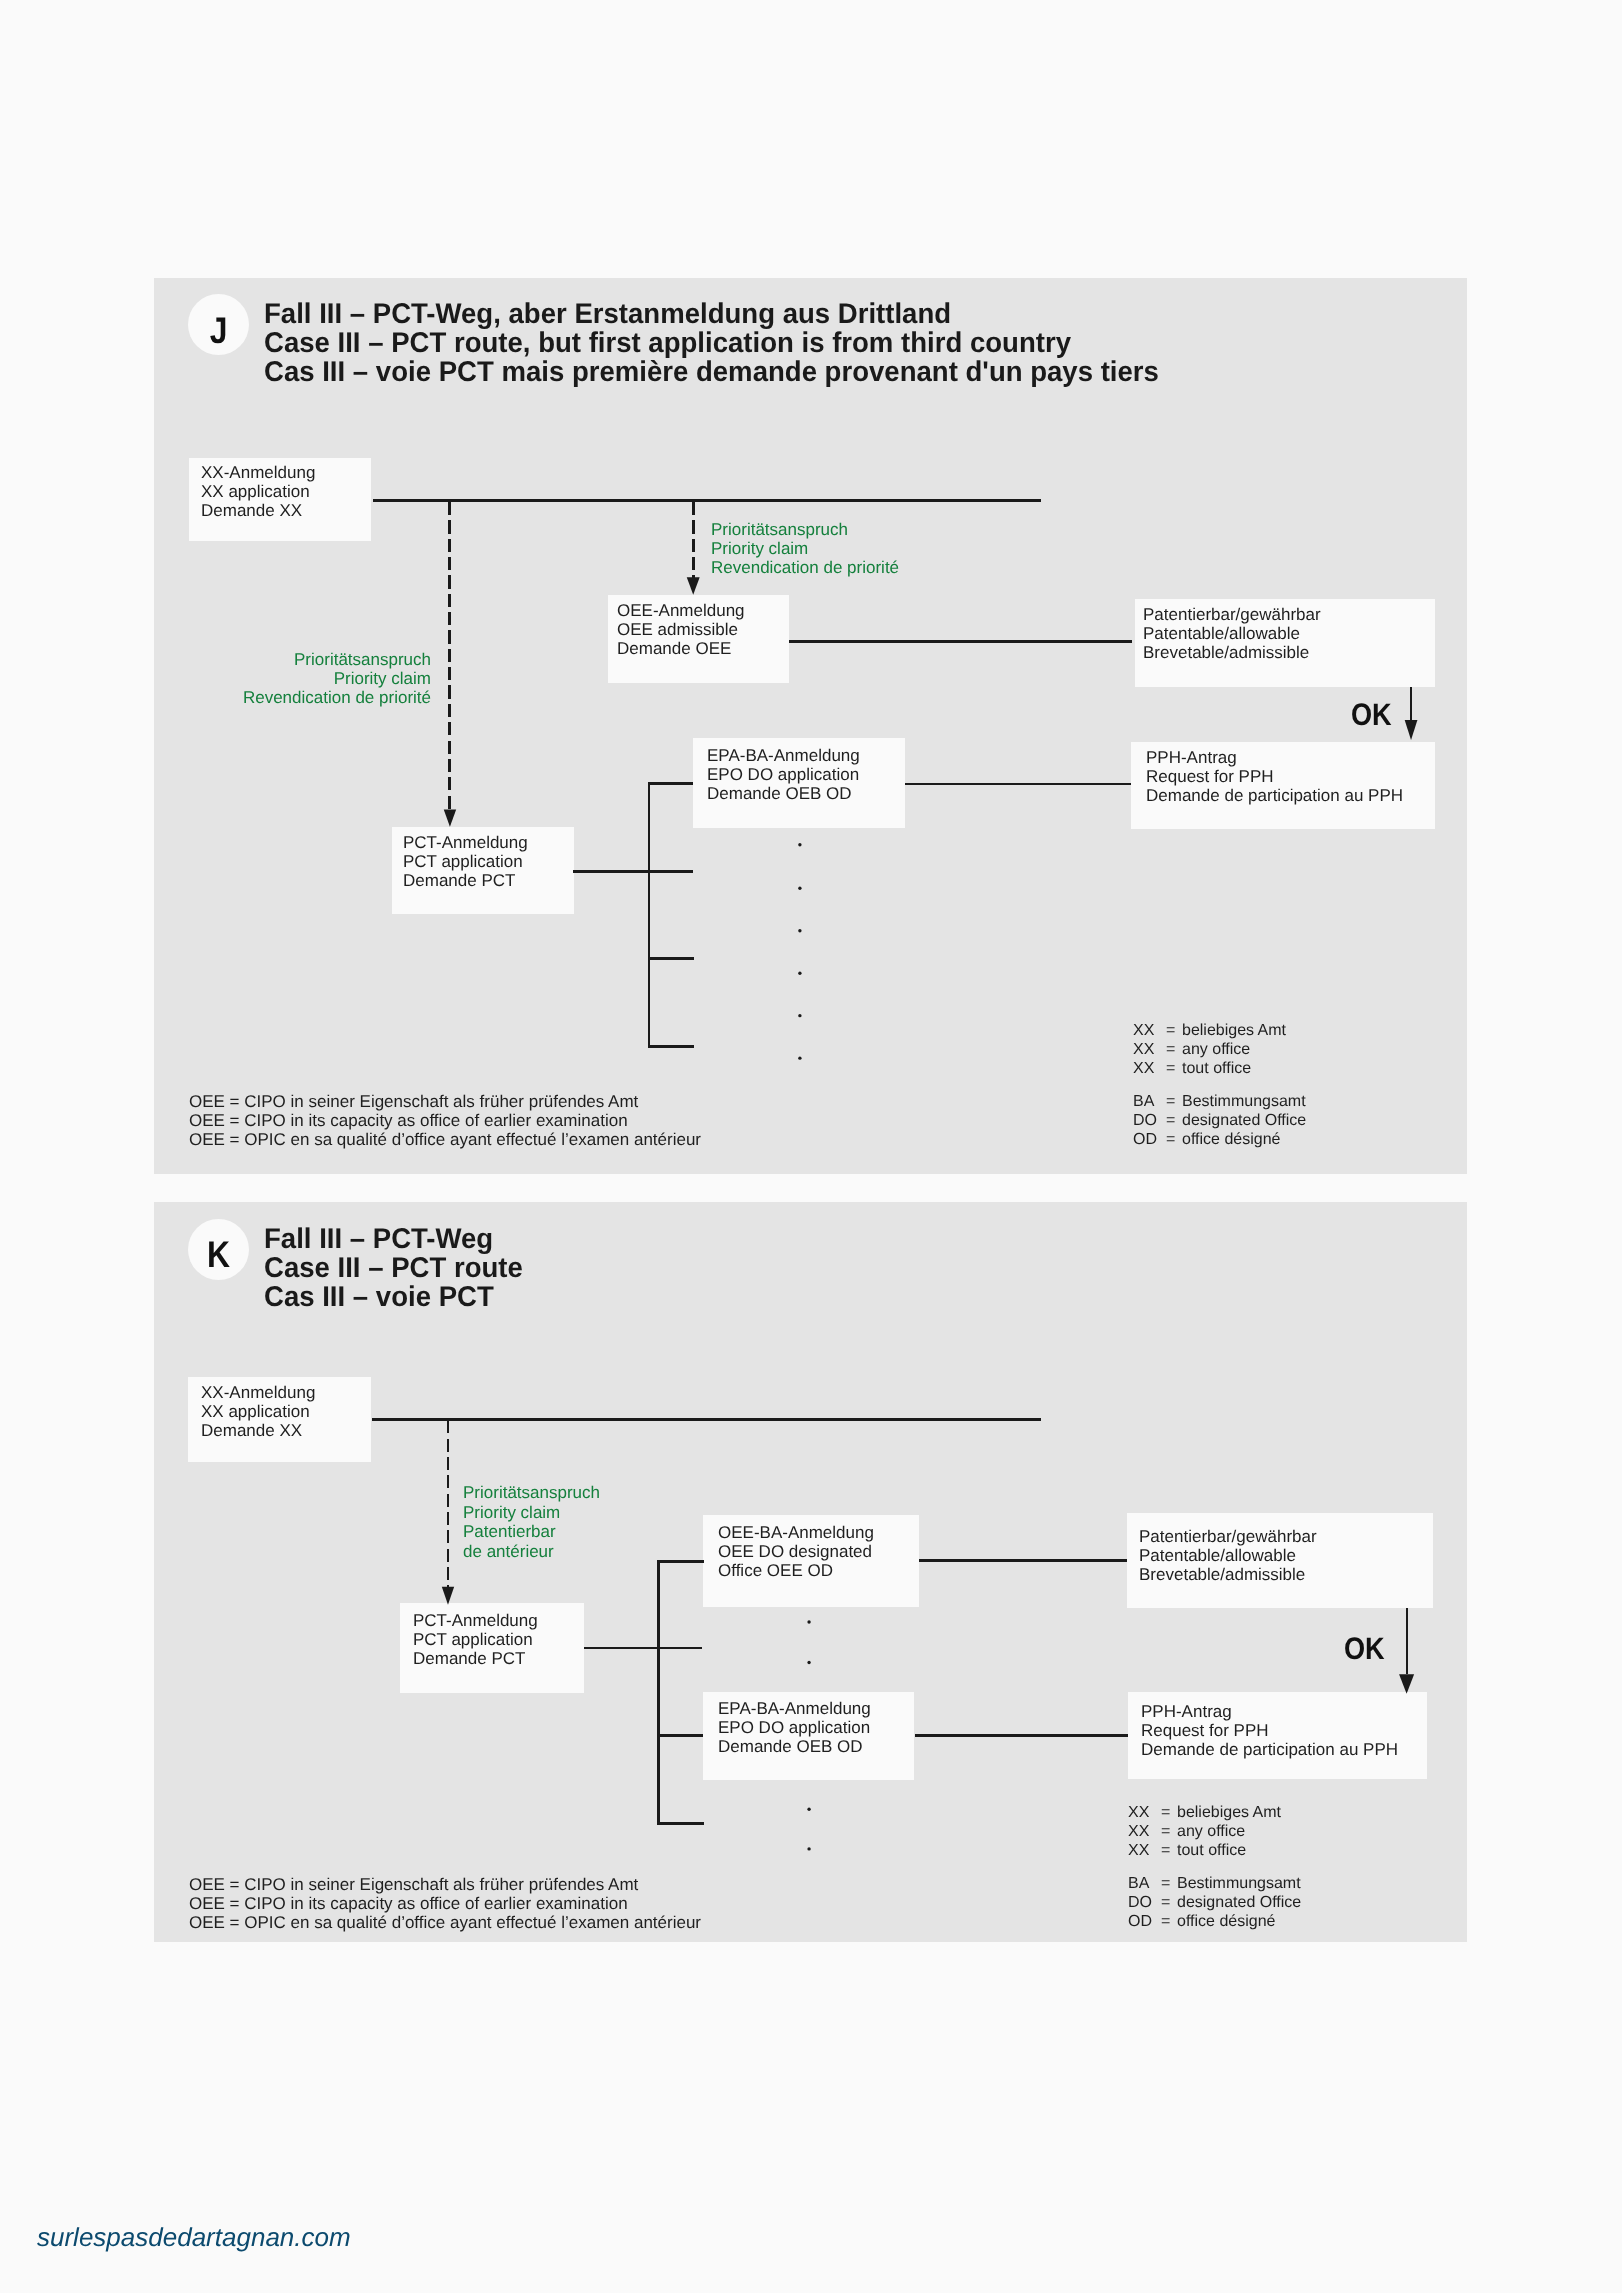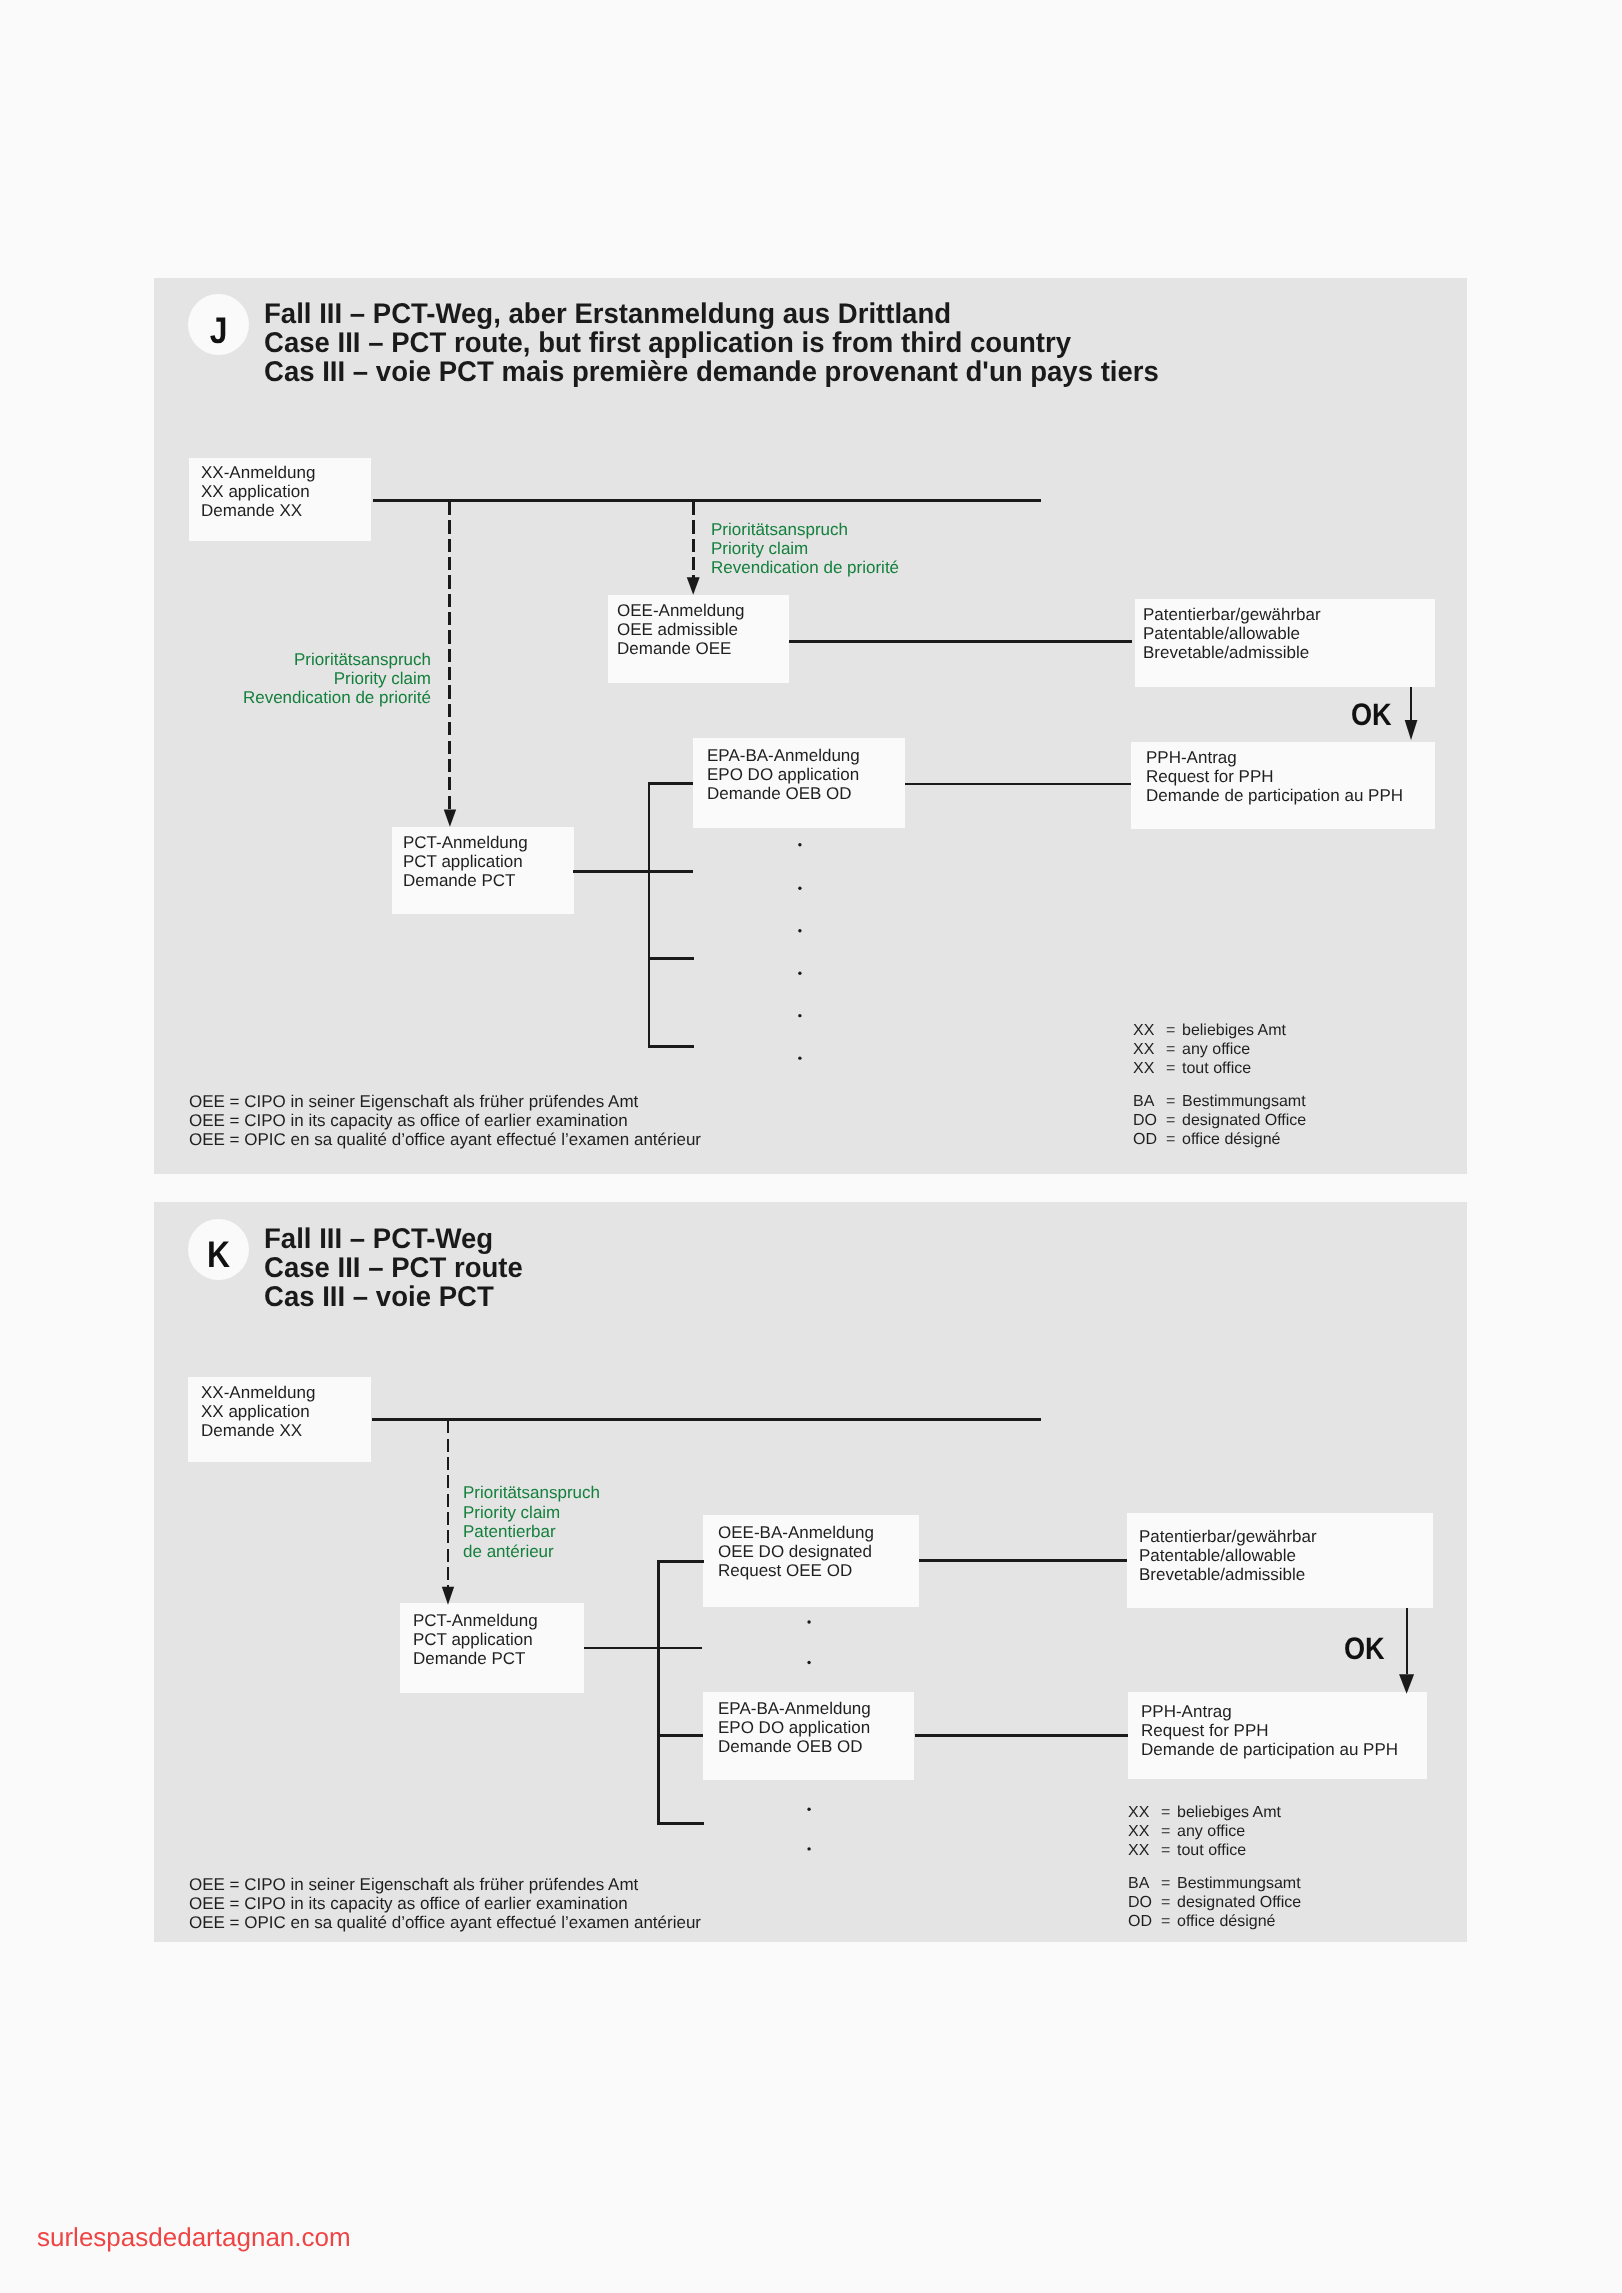--- a/index.html
+++ b/index.html
@@ -17,21 +17,21 @@
   .elabel{position:absolute;color:#15803d;}
   .elabel div{white-space:nowrap;}
   .ok{position:absolute;font-weight:bold;color:#111;}
   .fnote{position:absolute;color:#1f1f1f;}
   .fnote div{white-space:nowrap;}
   .lgrow{position:absolute;color:#1f1f1f;white-space:nowrap;}
   .lgk{position:absolute;}
   .lge{position:absolute;}
   .lgv{position:absolute;}
   svg.lines{position:absolute;left:0;top:0;width:1622px;height:2293px;overflow:visible;}
-  .wm{position:absolute;color:#ef4444;}
+  .wm{position:absolute;color:#0c4a6e;font-style:italic;}
 </style>
 </head>
 <body>
 
 <div class="panel" style="left:154px;top:278px;width:1313px;height:896px"></div>
 <div class="badge" style="left:188px;top:294px;width:61px;height:61px"></div>
 <div class="badge-letter" style="left:188px;top:318px;width:61px;font-size:37px;line-height:26px;transform:scaleX(0.86);transform-origin:50% 0">J</div>
 <div class="title" style="left:264px;top:300px;font-size:28.5px;line-height:29px;transform:scaleX(0.967);transform-origin:0 0">
     <div>Fall III – PCT-Weg, aber Erstanmeldung aus Drittland</div>
     <div>Case III – PCT route, but first application is from third country</div>
@@ -158,21 +158,21 @@
 <div class="nbox" style="left:188px;top:1377px;width:183px;height:85px"></div>
 <div class="btext" style="left:201px;top:1383px;font-size:17px;line-height:19px">
     <div>XX-Anmeldung</div>
     <div>XX application</div>
     <div>Demande XX</div>
   </div>
 <div class="nbox" style="left:703px;top:1515px;width:216px;height:92px"></div>
 <div class="btext" style="left:718px;top:1523px;font-size:17px;line-height:19px">
     <div>OEE-BA-Anmeldung</div>
     <div>OEE DO designated</div>
-    <div>Request OEE OD</div>
+    <div>Office OEE OD</div>
   </div>
 <div class="nbox" style="left:1127px;top:1513px;width:306px;height:95px"></div>
 <div class="btext" style="left:1139px;top:1527px;font-size:17px;line-height:19px">
     <div>Patentierbar/gewährbar</div>
     <div>Patentable/allowable</div>
     <div>Brevetable/admissible</div>
   </div>
 <div class="nbox" style="left:400px;top:1603px;width:184px;height:90px"></div>
 <div class="btext" style="left:413px;top:1611px;font-size:17px;line-height:19px">
     <div>PCT-Anmeldung</div>

